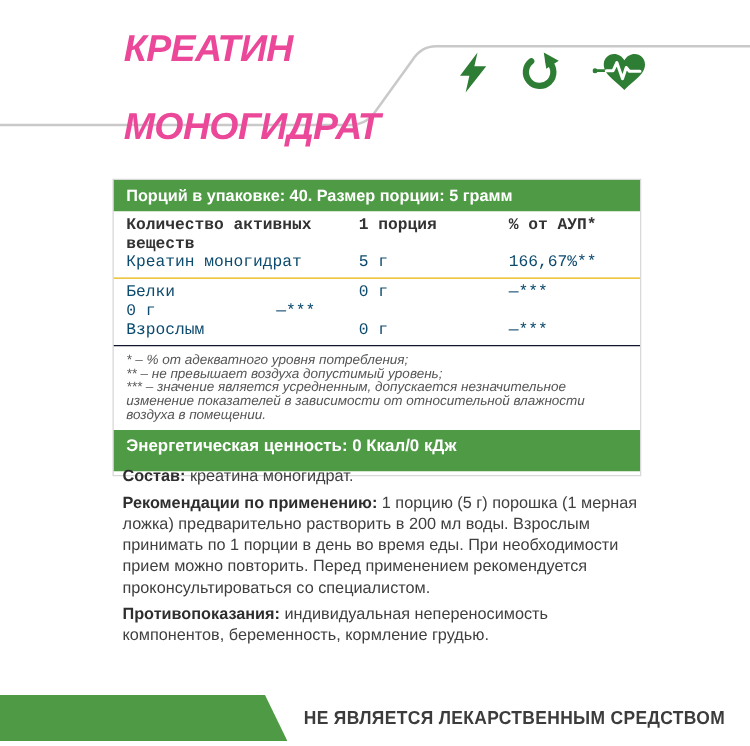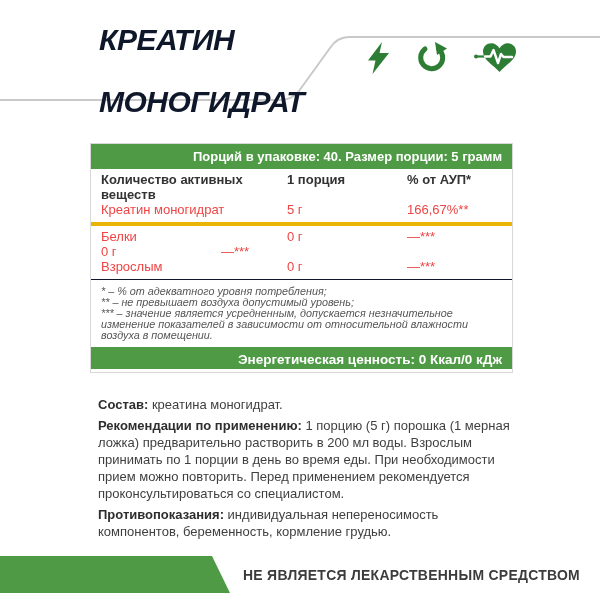--- a/index.html
+++ b/index.html
@@ -1,48 +1,48 @@
 <!DOCTYPE html>
 <html><head>
 <meta charset="utf-8">
 <style>
   * { margin:0; padding:0; box-sizing:border-box; }
   html,body { width:600px; height:597px; background:#ffffff; overflow:hidden;
               font-family:"Liberation Sans", sans-serif; }
   .stage { position:relative; width:600px; height:597px; background:#fff; }
 
   
-  .title { position:absolute; left:99px; top:24px; color:#0f172a;
+  .title { position:absolute; left:99px; top:24px; color:#ec4899;
            font-size:30px; line-height:31px; font-weight:bold; font-style:italic;
            letter-spacing:-0.5px; white-space:pre-line; }
   .deco-line { position:absolute; left:0; top:0; width:600px; height:120px; }
   .hdr-icons { position:absolute; left:368px; top:41px; display:flex; gap:25px;
                align-items:center; }
   .hdr-icons svg { display:block; }
 
   
   .facts { position:absolute; left:90px; top:143px; width:423px;
            border:1px solid #d8d8d8; background:#fff; }
   .green-bar { background:#4f9b45; color:#fff; font-weight:bold; font-size:13px;
-               padding:0 10px; height:25px; line-height:25px; white-space:nowrap;text-align:right; }
-  .energy-bar { margin-bottom:3px; height:22px; line-height:26px; font-size:13.5px; }
-  .sect { padding:3px 10px 5px 10px; }
-  .sect + .sect { border-top:4px solid #eab308; }
+               padding:0 10px; height:25px; line-height:25px; white-space:nowrap; }
+  .energy-bar { margin-bottom:3px; height:33px; line-height:26px; font-size:13.5px; }
+  .sect { padding:3px 10px 5px 10px;font-family:Liberation Mono, monospace; }
+  .sect + .sect { border-top:1px solid #eab308; }
   .frow { display:flex; align-items:baseline; line-height:15px; font-size:13px;
-          color:#ef4444; }
+          color:#0c4a6e; }
   .frow .c-name { flex:1; }
   .frow .c-amt  { width:120px; text-align:left; }
   .frow .c-aup  { width:95px;  text-align:left; }
   .frow.head { font-weight:bold; color:#333; }
   .footnotes { font-style:italic; font-size:10.8px; line-height:11px; color:#555;
                padding:6px 10px 6px 10px; border-top:1px solid #0f172a; }
 
   
   .info { position:absolute; left:98px; top:372px; width:421px; font-size:13px;
-          line-height:17px; color:#3f3f3f;margin-top:24px; }
+          line-height:17px; color:#3f3f3f; }
   .info p { margin-bottom:4px; }
   .info b { color:#2e2e2e; }
 
   
   .footer-shape { position:absolute; left:0; top:556px; width:232px; height:37px;
                   background:#4f9b45;
                   clip-path:polygon(0 0, 212px 0, 230px 100%, 0 100%); }
   .footer-text { position:absolute; left:243px; top:556px; height:37px;
                  line-height:37px; font-size:15px; font-weight:bold; color:#3c3c3c;
                  letter-spacing:0.3px; transform:scaleX(0.93);

